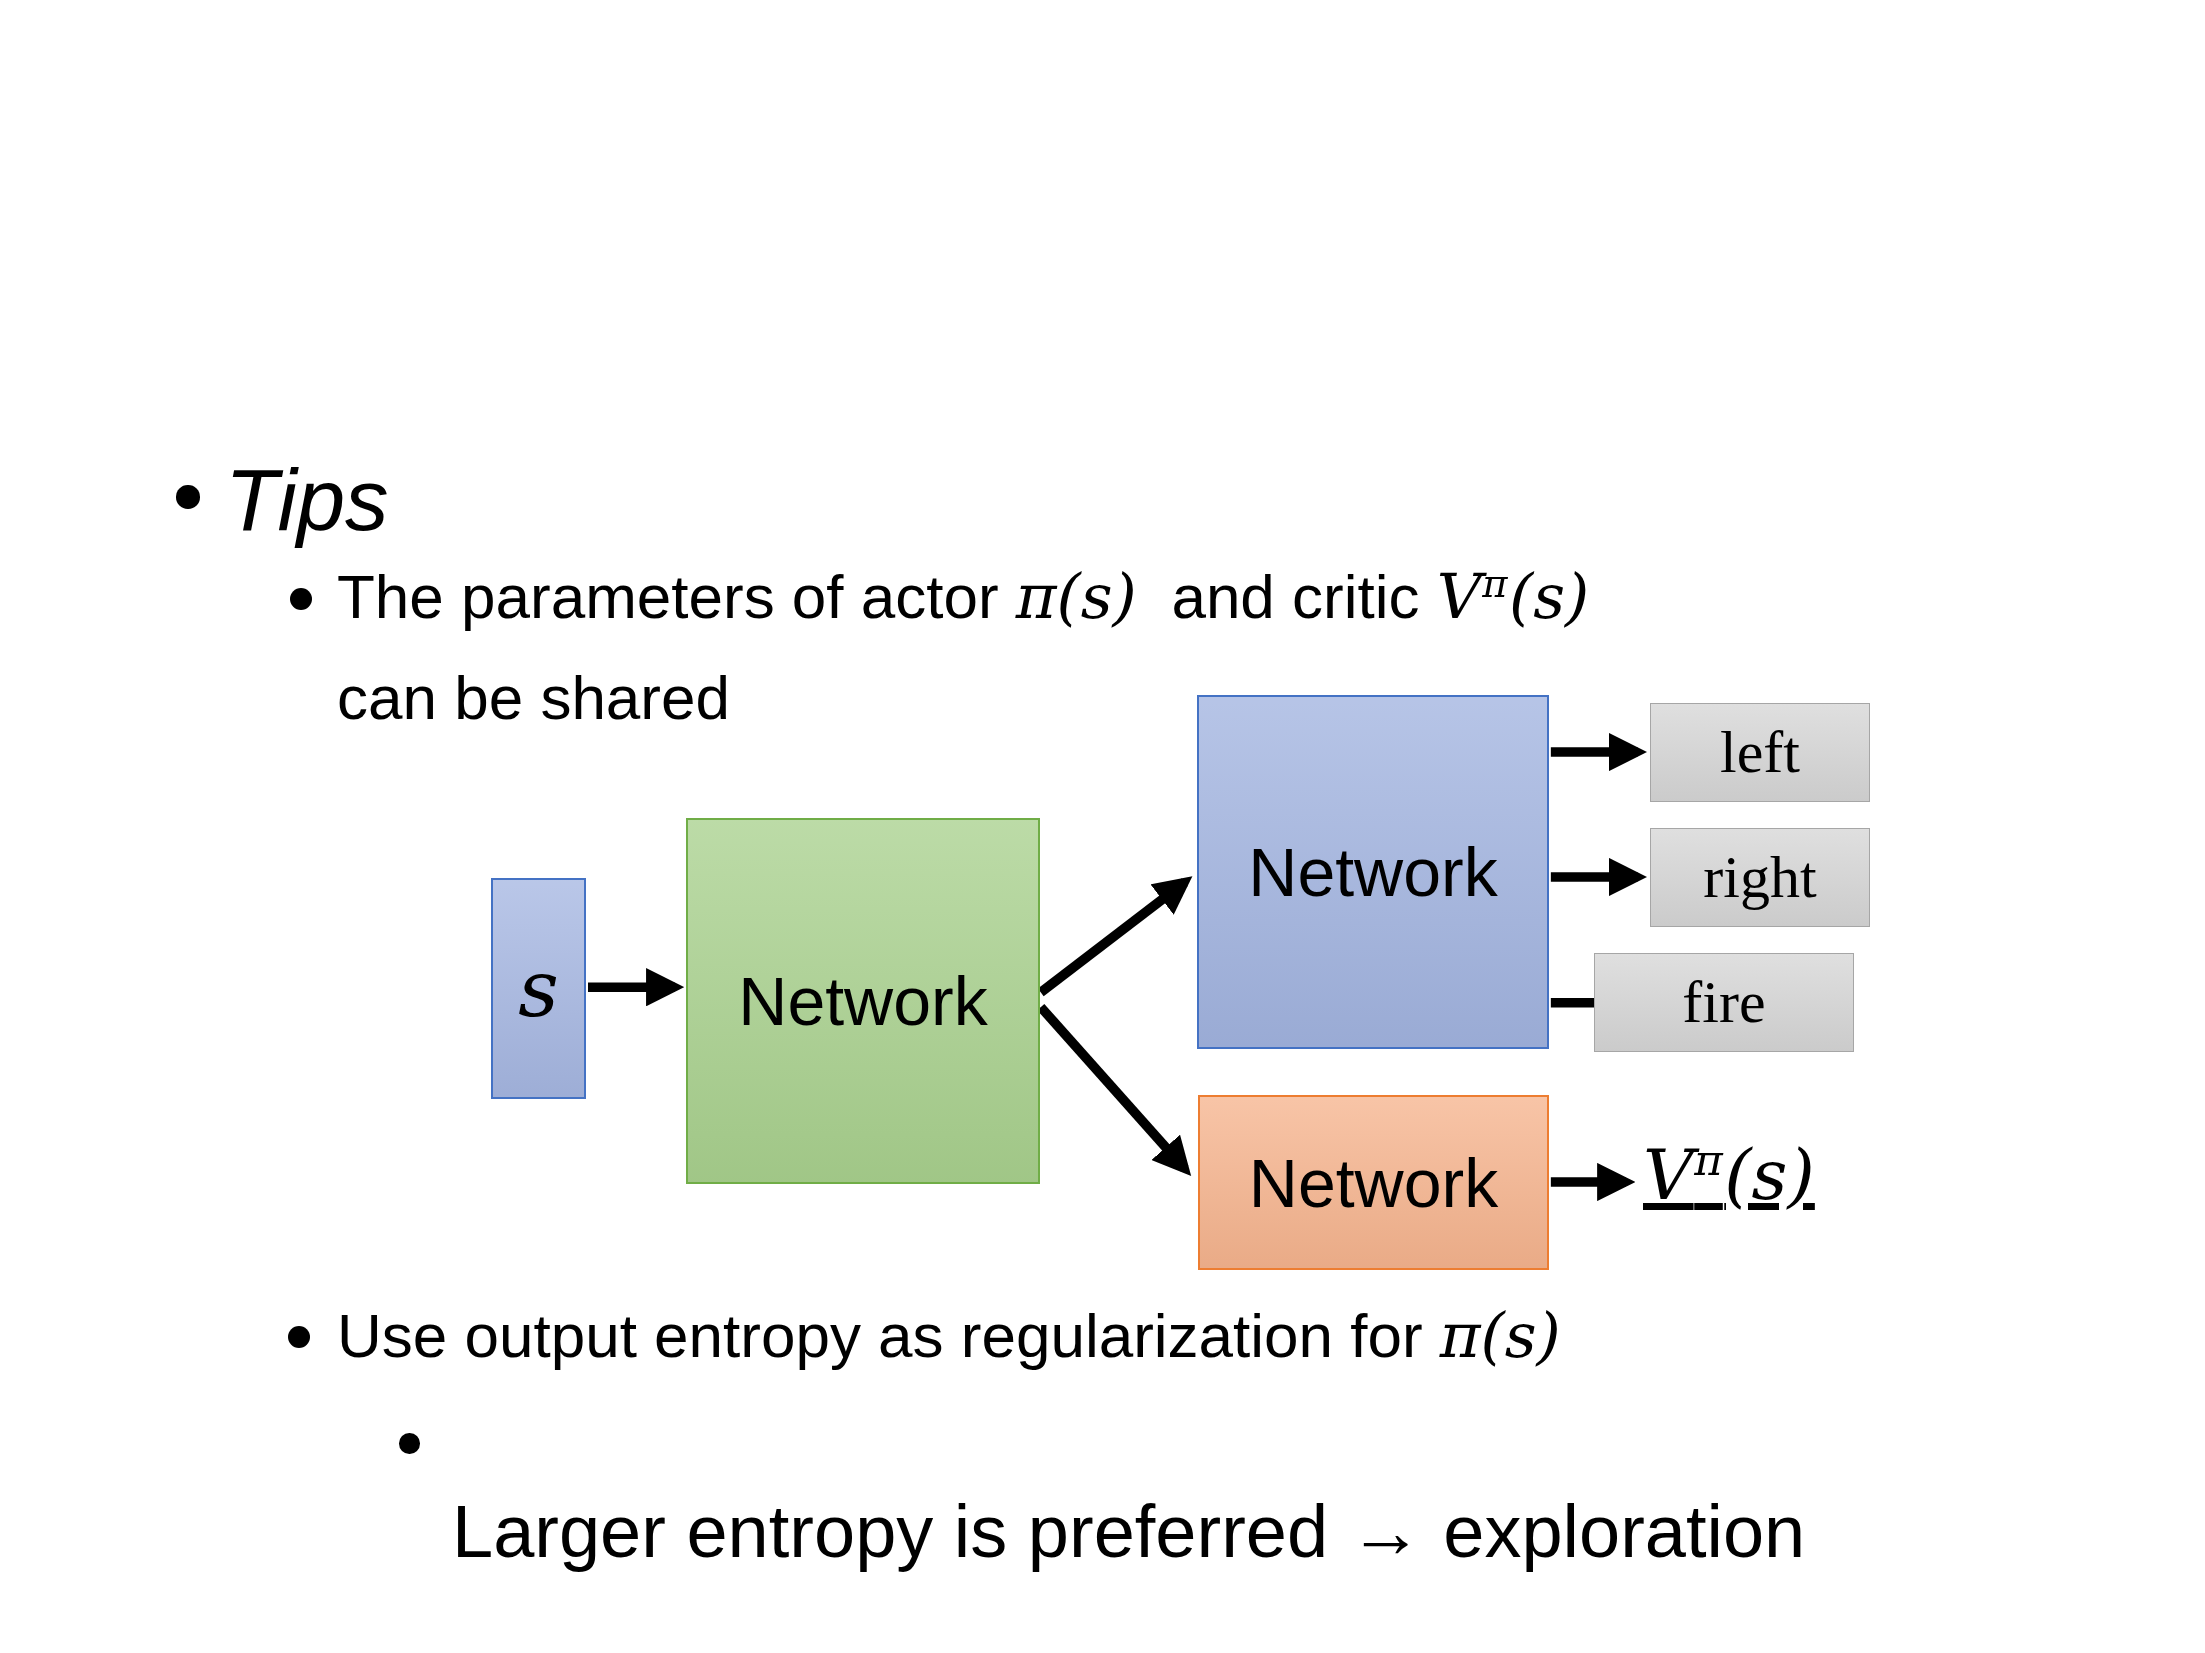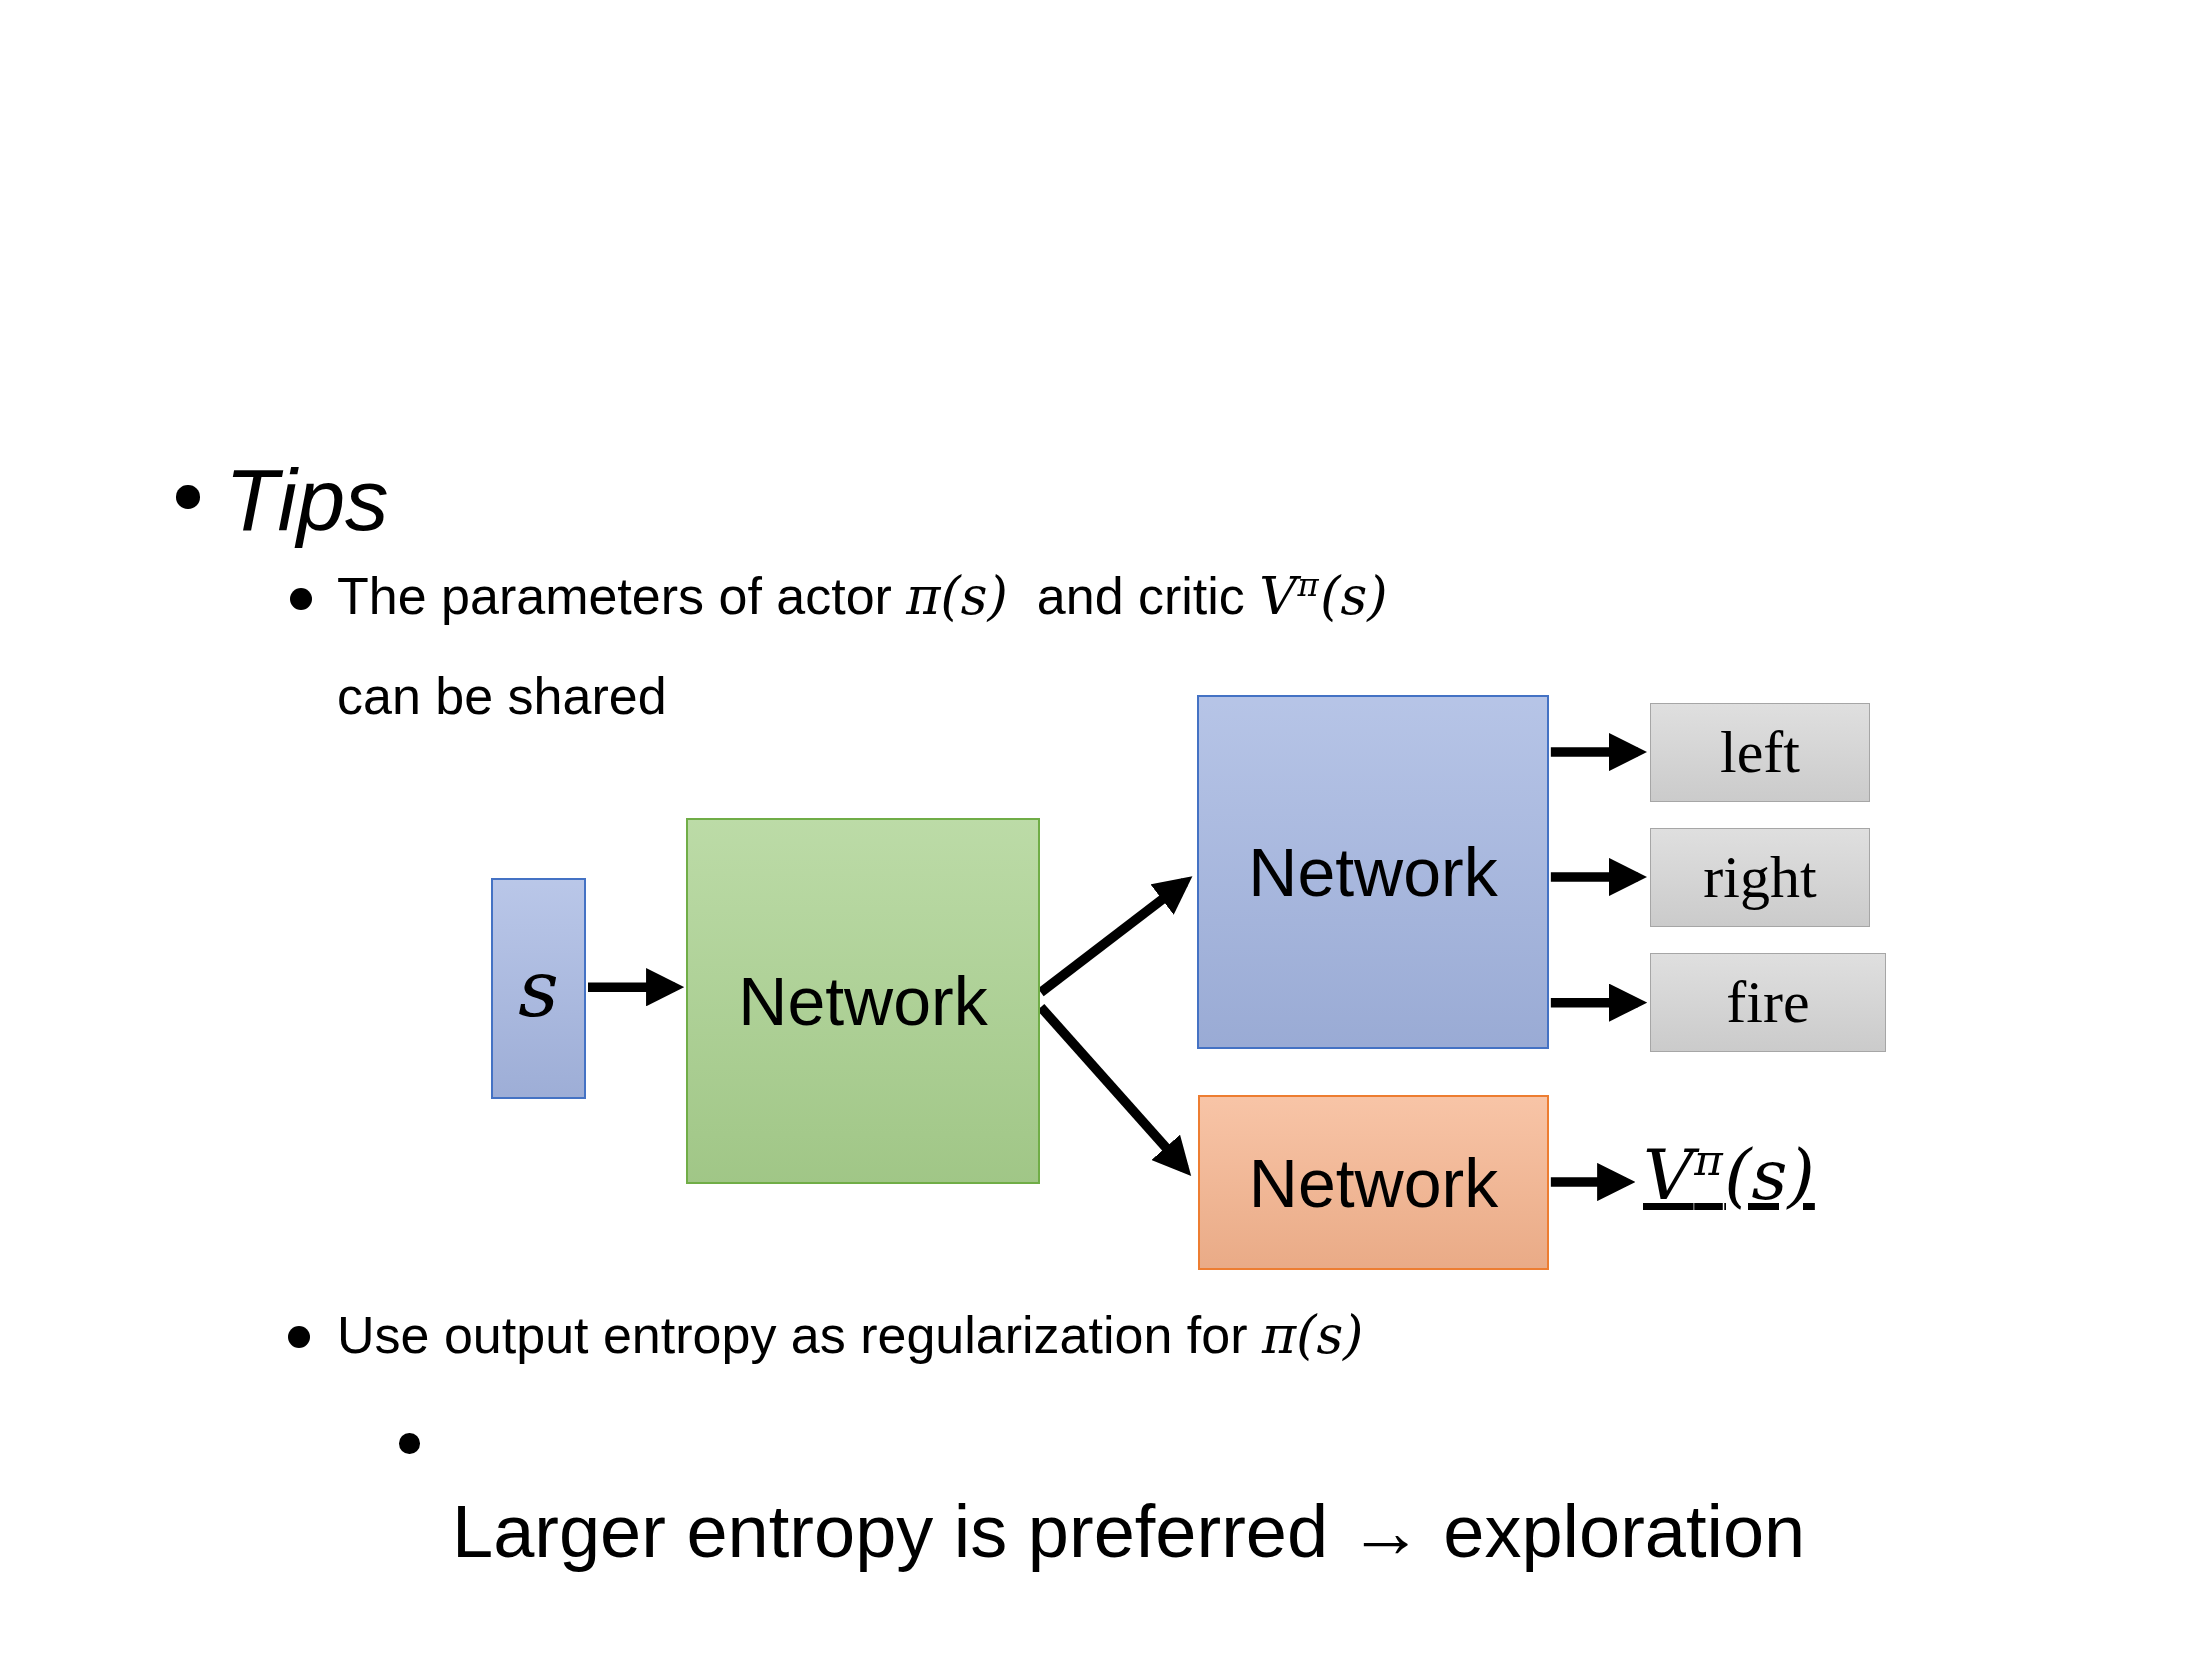--- a/index.html
+++ b/index.html
@@ -1,21 +1,21 @@
 <!DOCTYPE html>
 <html style="font-size:11.8px"><head>
 <meta charset="utf-8">
 <style>
   html,body{margin:0;padding:0;background:#ffffff;width:2205px;height:1654px;}
   #slide{position:relative;width:2205px;height:1654px;background:#ffffff;overflow:hidden;
          font-family:"Liberation Sans",sans-serif;color:#000;}
   .abs{position:absolute;}
   .title{font-size:118px;letter-spacing:-1.5px;white-space:nowrap;}
   .l1{font-size:87px;white-space:nowrap;}
-  .l2{font-size:52px;line-height:93px;white-space:nowrap;}
+  .l2{font-size:62px;line-height:93px;white-space:nowrap;}
   .l3{font-size:74px;white-space:nowrap;}
   .dot{position:absolute;background:#000;border-radius:50%;}
   .math{font-family:"DejaVu Serif","Liberation Serif",serif;font-style:italic;}
   .sup{font-size:62%;position:relative;top:-0.55em;margin:0 1.5px 0 0.7px;}
   .gapped{margin-left:0.28em;}
   .shape{position:absolute;display:flex;align-items:center;justify-content:center;
          box-sizing:border-box;border:2.2px solid #000;
          background-image:linear-gradient(rgba(255,255,255,.22),rgba(0,0,0,.05));}
   .net-label{font-size:68px;}
   .action-label{font-family:"Liberation Serif",serif;font-size:60px;}
@@ -74,21 +74,21 @@
   </div>
 
   <div class="shape" style="left: 1650px; top: 828px; width: 220px; height: 99px; border-width: 1.5px; background-color: rgb(214, 214, 214); border-color: rgb(166, 166, 166);">
     <span class="action-label">right</span>
   </div>
 
   <div class="shape" style="left: 1650px; top: 703px; width: 220px; height: 99px; border-width: 1.5px; background-color: rgb(214, 214, 214); border-color: rgb(166, 166, 166);">
     <span class="action-label">left</span>
   </div>
 
-  <div class="shape" style="left: 1650px; top: 953px; width: 236px; height: 99px; border-width: 1.5px; background-color: rgb(214, 214, 214); border-color: rgb(166, 166, 166);">
+  <div class="shape" style="left: 1594px; top: 953px; width: 260px; height: 99px; border-width: 1.5px; background-color: rgb(214, 214, 214); border-color: rgb(166, 166, 166);">
     <span class="action-label">fire</span>
   </div>
 
   <div class="abs math value-label" style="left:1643px;top:1134px;"><span>V</span><span class="sup">π</span><span>(s)</span></div>
 
   <span class="dot" style="left:288px;top:1326px;width:22px;height:22px;"></span>
   <div class="abs l2" style="left:337px;top:1289px;">
     <span>Use output entropy as regularization for </span><span class="math">π(s)</span>
   </div>
 

